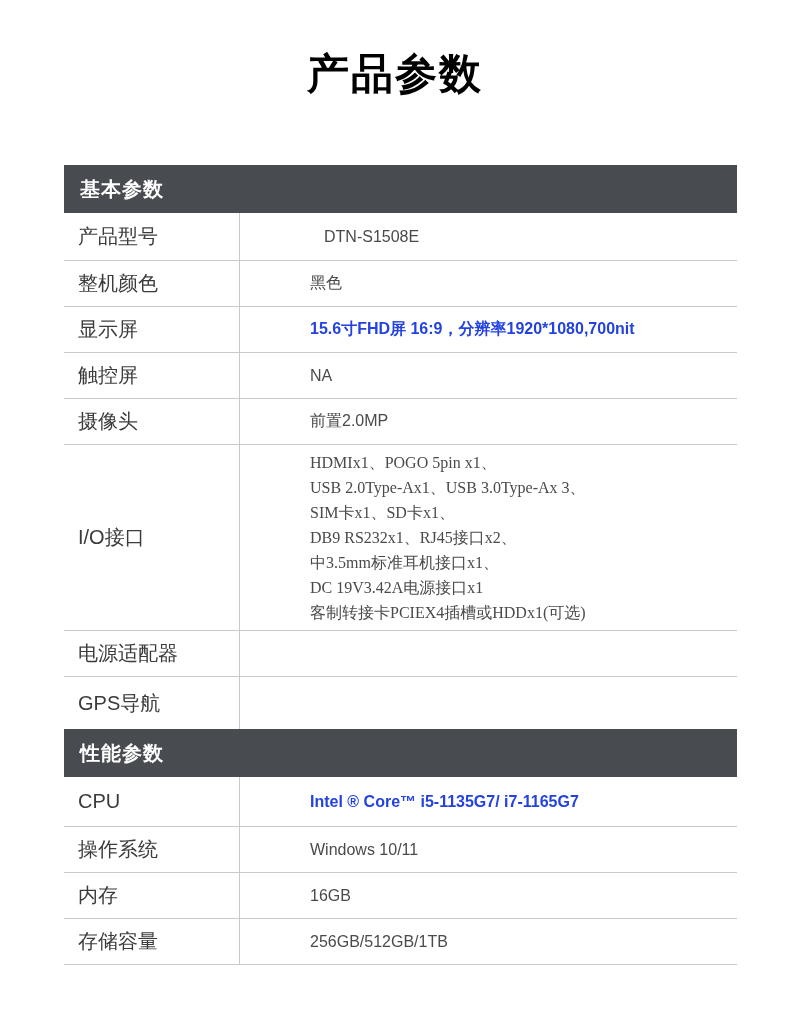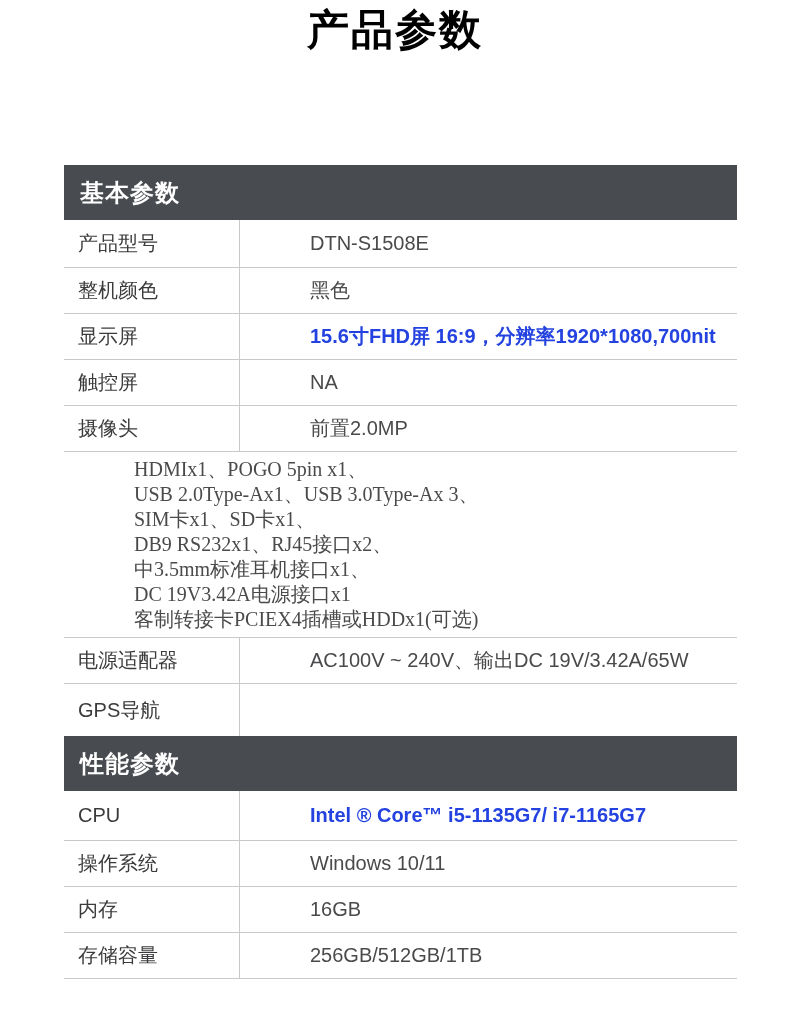--- a/index.html
+++ b/index.html
@@ -5,73 +5,74 @@
   html, body {
     margin: 0;
     padding: 0;
     width: 790px;
     height: 1032px;
     background: #ffffff;
     overflow: hidden;
     font-family: "Liberation Sans", "DejaVu Sans", sans-serif;
   }
   .page-title {
+    margin-top: 44px;
     height: 63px;
     line-height: 60px;
     text-align: center;
     font-size: 42px;
     font-weight: 800;
     color: #000000;
     letter-spacing: 2px;
   }
   .spec-table {
     position: absolute;
     left: 64px;
     top: 165px;
     width: 673px;
   }
   .section-header {
-    height: 55px;
+    height: 48px;
     background: #484b50;
     color: #ffffff;
     display: flex;
     align-items: center;
     padding-left: 16px;
     box-sizing: border-box;
-    font-size: 24px;
+    font-size: 20px;
     font-weight: 700;
     letter-spacing: 1px;
   }
   .row {
     display: flex;
     min-height: 46px;
     border-bottom: 1px solid #c9c9c9;
     box-sizing: border-box;
     background: #ffffff;
   }
-  .row.first { min-height: 48px; }
+  .row.first { min-height: 48px; gap: 14px; }
   .row.no-border { border-bottom: none; min-height: 52px; }
   .row.cpu { min-height: 50px; }
   .cell-label {
     flex: 0 0 176px;
     width: 176px;
     box-sizing: border-box;
     border-right: 1px solid #c9c9c9;
     display: flex;
     align-items: center;
     padding-left: 14px;
     font-size: 20px;
     color: #3b3b3d;
   }
   .cell-value {
     flex: 1;
     display: flex;
     align-items: center;
     padding-left: 70px;
-    font-size: 20px;
+    font-size: 16px;
     color: #4a4a4c;
   }
   .cell-value.blue {
     color: #2342e0;
     font-weight: 700;
   }
   .cell-value.multiline {
     flex-direction: column;
     align-items: flex-start;
     justify-content: center;
@@ -115,34 +116,34 @@
     <div class="cell-label">触控屏</div>
     <div class="cell-value">NA</div>
   </div>
 
   <div class="row">
     <div class="cell-label">摄像头</div>
     <div class="cell-value">前置2.0MP</div>
   </div>
 
   <div class="row">
+    <div class="cell-label">I/O接口</div>
     <div class="cell-value multiline">
       <div class="io-line">HDMIx1、POGO 5pin x1、</div>
       <div class="io-line">USB 2.0Type-Ax1、USB 3.0Type-Ax 3、</div>
       <div class="io-line">SIM卡x1、SD卡x1、</div>
       <div class="io-line">DB9 RS232x1、RJ45接口x2、</div>
       <div class="io-line">中3.5mm标准耳机接口x1、</div>
       <div class="io-line">DC 19V3.42A电源接口x1</div>
       <div class="io-line">客制转接卡PCIEX4插槽或HDDx1(可选)</div>
     </div>
   </div>
 
   <div class="row">
     <div class="cell-label">电源适配器</div>
-    <div class="cell-value">AC100V ~ 240V、输出DC 19V/3.42A/65W</div>
   </div>
 
   <div class="row no-border">
     <div class="cell-label">GPS导航</div>
   </div>
 
   <div class="section-header">
     <span>性能参数</span>
   </div>
 

